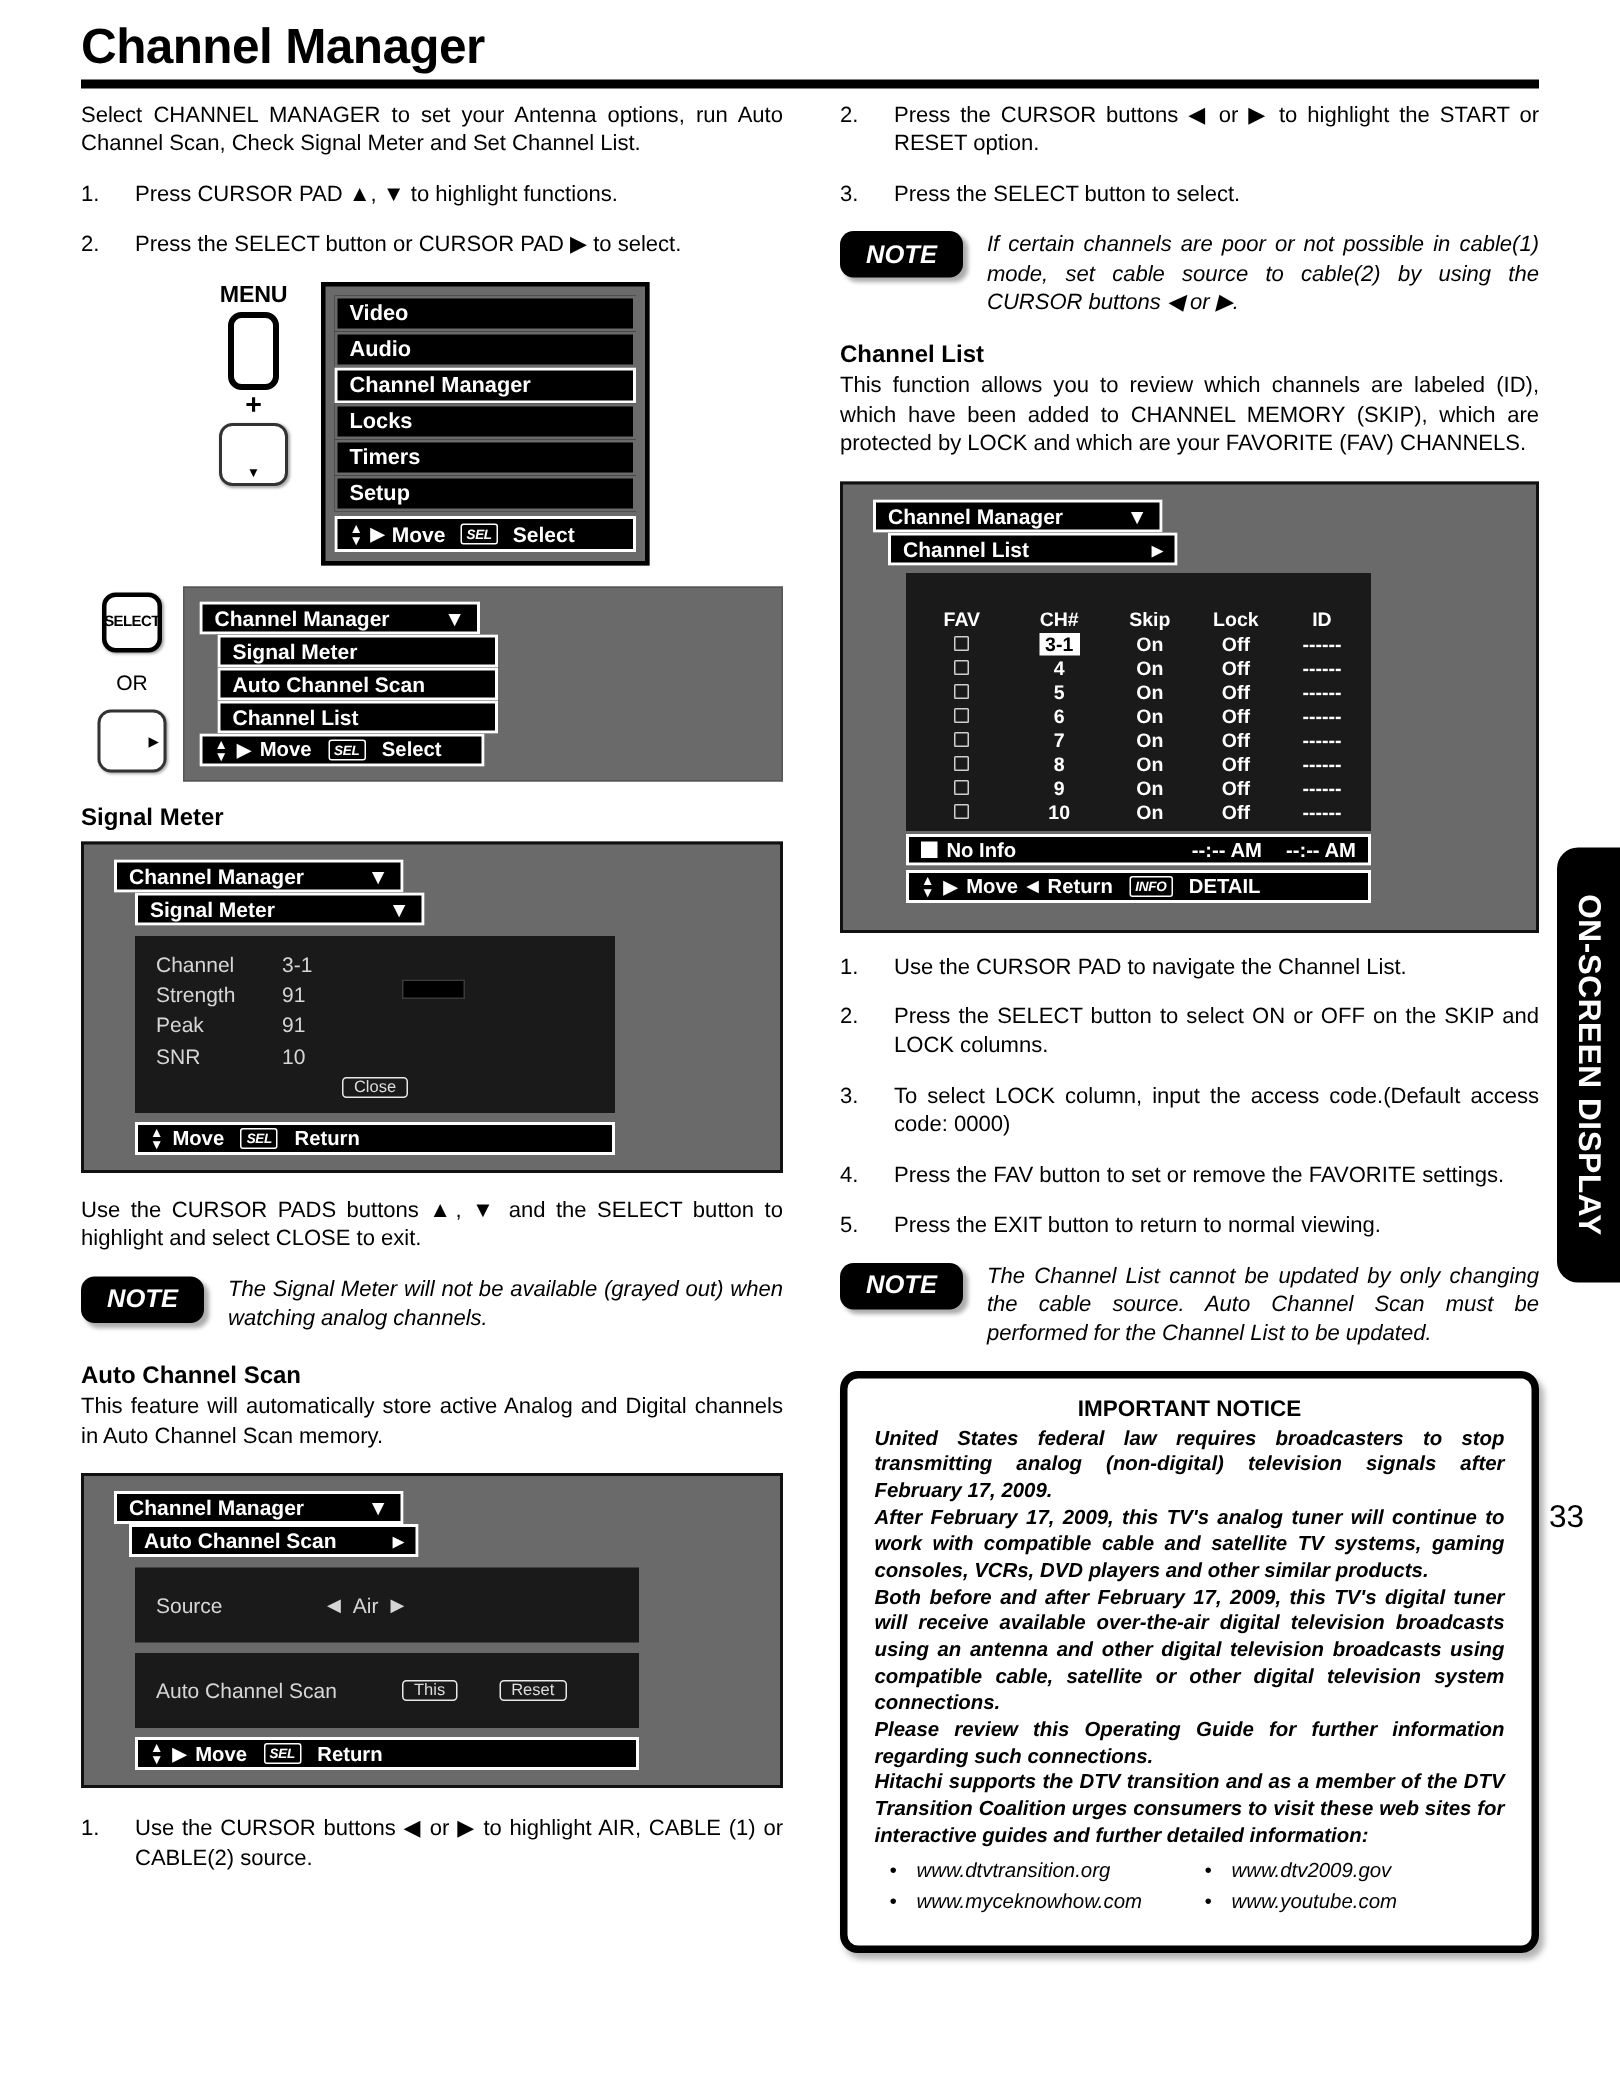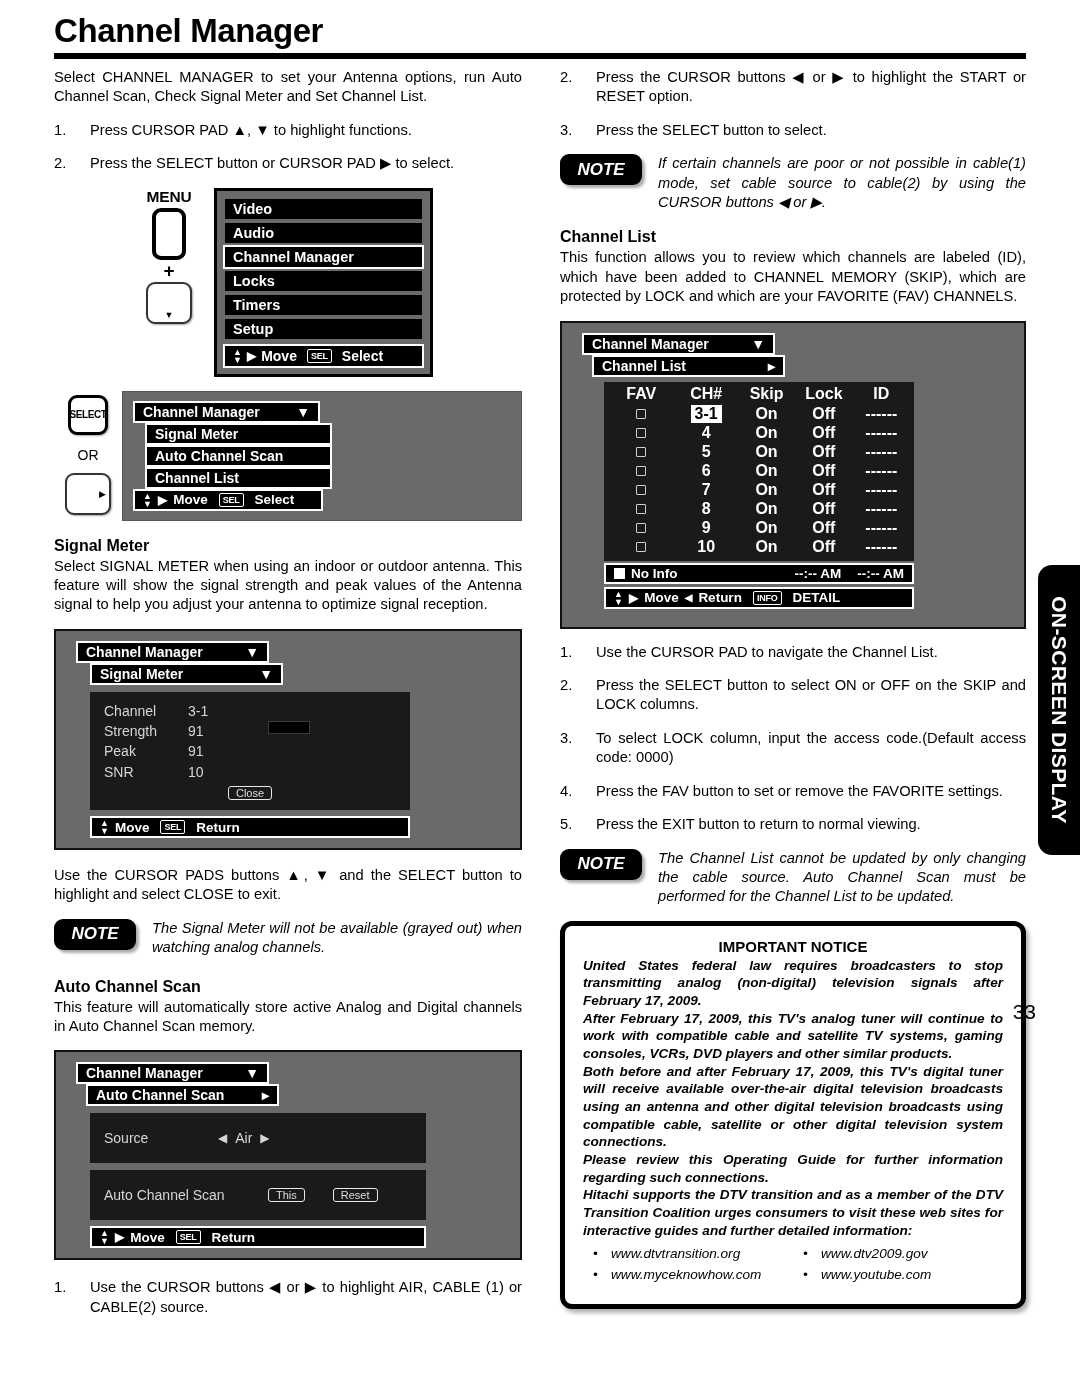--- a/index.html
+++ b/index.html
@@ -47,21 +47,21 @@
   .note-text { flex: 1; font-style: italic; font-size: 14.7px; line-height: 1.32; text-align: justify; }
   .osd-panel {
     background: #6a6a6a;
     border: 2px solid #111;
     padding: 10px 12px;
   }
 
   .sel-chip {
     display: inline-block; border: 1.5px solid #fff; border-radius: 2px;
     font-size: 9px; font-weight: bold; padding: 0 3px; line-height: 12px;
-    margin: 0 5px; vertical-align: middle; letter-spacing: -0.2px;
+    margin: 0 5px; vertical-align: middle; letter-spacing: -0.2px; font-style: italic;
   }
 
   
   .mainmenu {
     background: #6a6a6a; border: 3px solid #000; padding: 6px;
     width: 219px;
   }
   .mainmenu .mi {
     background: #000; color: #fff; font-weight: bold; font-size: 14.5px;
     padding: 2px 8px; border: 2px solid #6a6a6a; margin: 0;
@@ -116,21 +116,21 @@
   .sm-row { display: flex; font-size: 14px; line-height: 1.45; }
   .sm-row .k { width: 84px; }
   .sm-row .v { width: 80px; }
   .sm-bar { width: 42px; height: 13px; background: #000; border: 1px solid #3a3a3a; }
   .btn-osd {
     display: inline-block; border: 1.5px solid #e8e8e8; border-radius: 3px;
     font-size: 11px; padding: 0px 7px; color: #ddd; background: #1a1a1a;
   }
 
   
-  .cl-tbl { width: 100%; border-collapse: collapse; color: #fff; font-size: 16px; font-weight: bold; }
+  .cl-tbl { width: 100%; border-collapse: collapse; color: #fff; font-size: 13px; font-weight: bold; margin-top: 20px; }
   .cl-tbl th { font-weight: bold; padding: 1px 0 2px 0; text-align: center; }
   .cl-tbl td { text-align: center; padding: 0px 0 1px 0; }
   .chk { display: inline-block; width: 10px; height: 10px; border: 1.6px solid #cfcfcf; border-radius: 1px; }
   .hl-cell { background: #fff; color: #000; padding: 0 4px; display: inline-block; }
   .cl-info {
     background: #000; color: #fff; font-weight: bold; font-size: 13.5px;
     border: 2px solid #fff; padding: 1px 8px; display: flex; align-items: center;
     margin-top: 2px;
   }
   .sqr { display: inline-block; width: 11px; height: 11px; background: #fff; margin-right: 6px; }
@@ -152,21 +152,21 @@
     position: absolute; right: 0px; top: 565px;
     width: 42px; height: 290px; background: #000;
     border-radius: 14px 0 0 14px;
     display: flex; align-items: center; justify-content: center;
   }
   .sidetab span {
     color: #fff; font-weight: bold; font-size: 21px; letter-spacing: 0.4px;
     transform: rotate(90deg); white-space: nowrap;
   }
 
-  .pageno { position: absolute; right: 44px; bottom: 18px; font-size: 21px; }
+  .pageno { position: absolute; right: 24px; bottom: 18px; font-size: 21px; }
   .arr { font-size: 12px; }
   .updown { display: inline-block; font-size: 9px; line-height: 8px; text-align: center; }
 </style>
 </head>
 <body>
 
 <div class="page">
 
   <div class="title-block">
     <div class="page-title">Channel Manager</div>
@@ -235,21 +235,20 @@
           <span class="updown">▲<br>▼</span>
             <span class="arr">▶</span>
           <span>Move</span>
           <span class="sel-chip">SEL</span>
           <span>Select</span>
         </div>
       </div>
     </div>
 
     <h3 class="sec">Signal Meter</h3>
-    <p class="body">Select SIGNAL METER when using an indoor or outdoor antenna. This feature will show the signal strength and peak values of the Antenna signal to help you adjust your antenna to optimize signal reception.</p>
 
     <div class="osd-panel" style="margin:6px 0 16px 0;">
       <div class="sub-hdr" style="width:193px; margin-left:8px;">
         <span class="lbl">Channel Manager</span>
         <span class="car">▼</span>
       </div>
       <div class="sub-hdr" style="width:193px; margin-left:22px;">
         <span class="lbl">Signal Meter</span>
         <span class="car">▼</span>
       </div>

